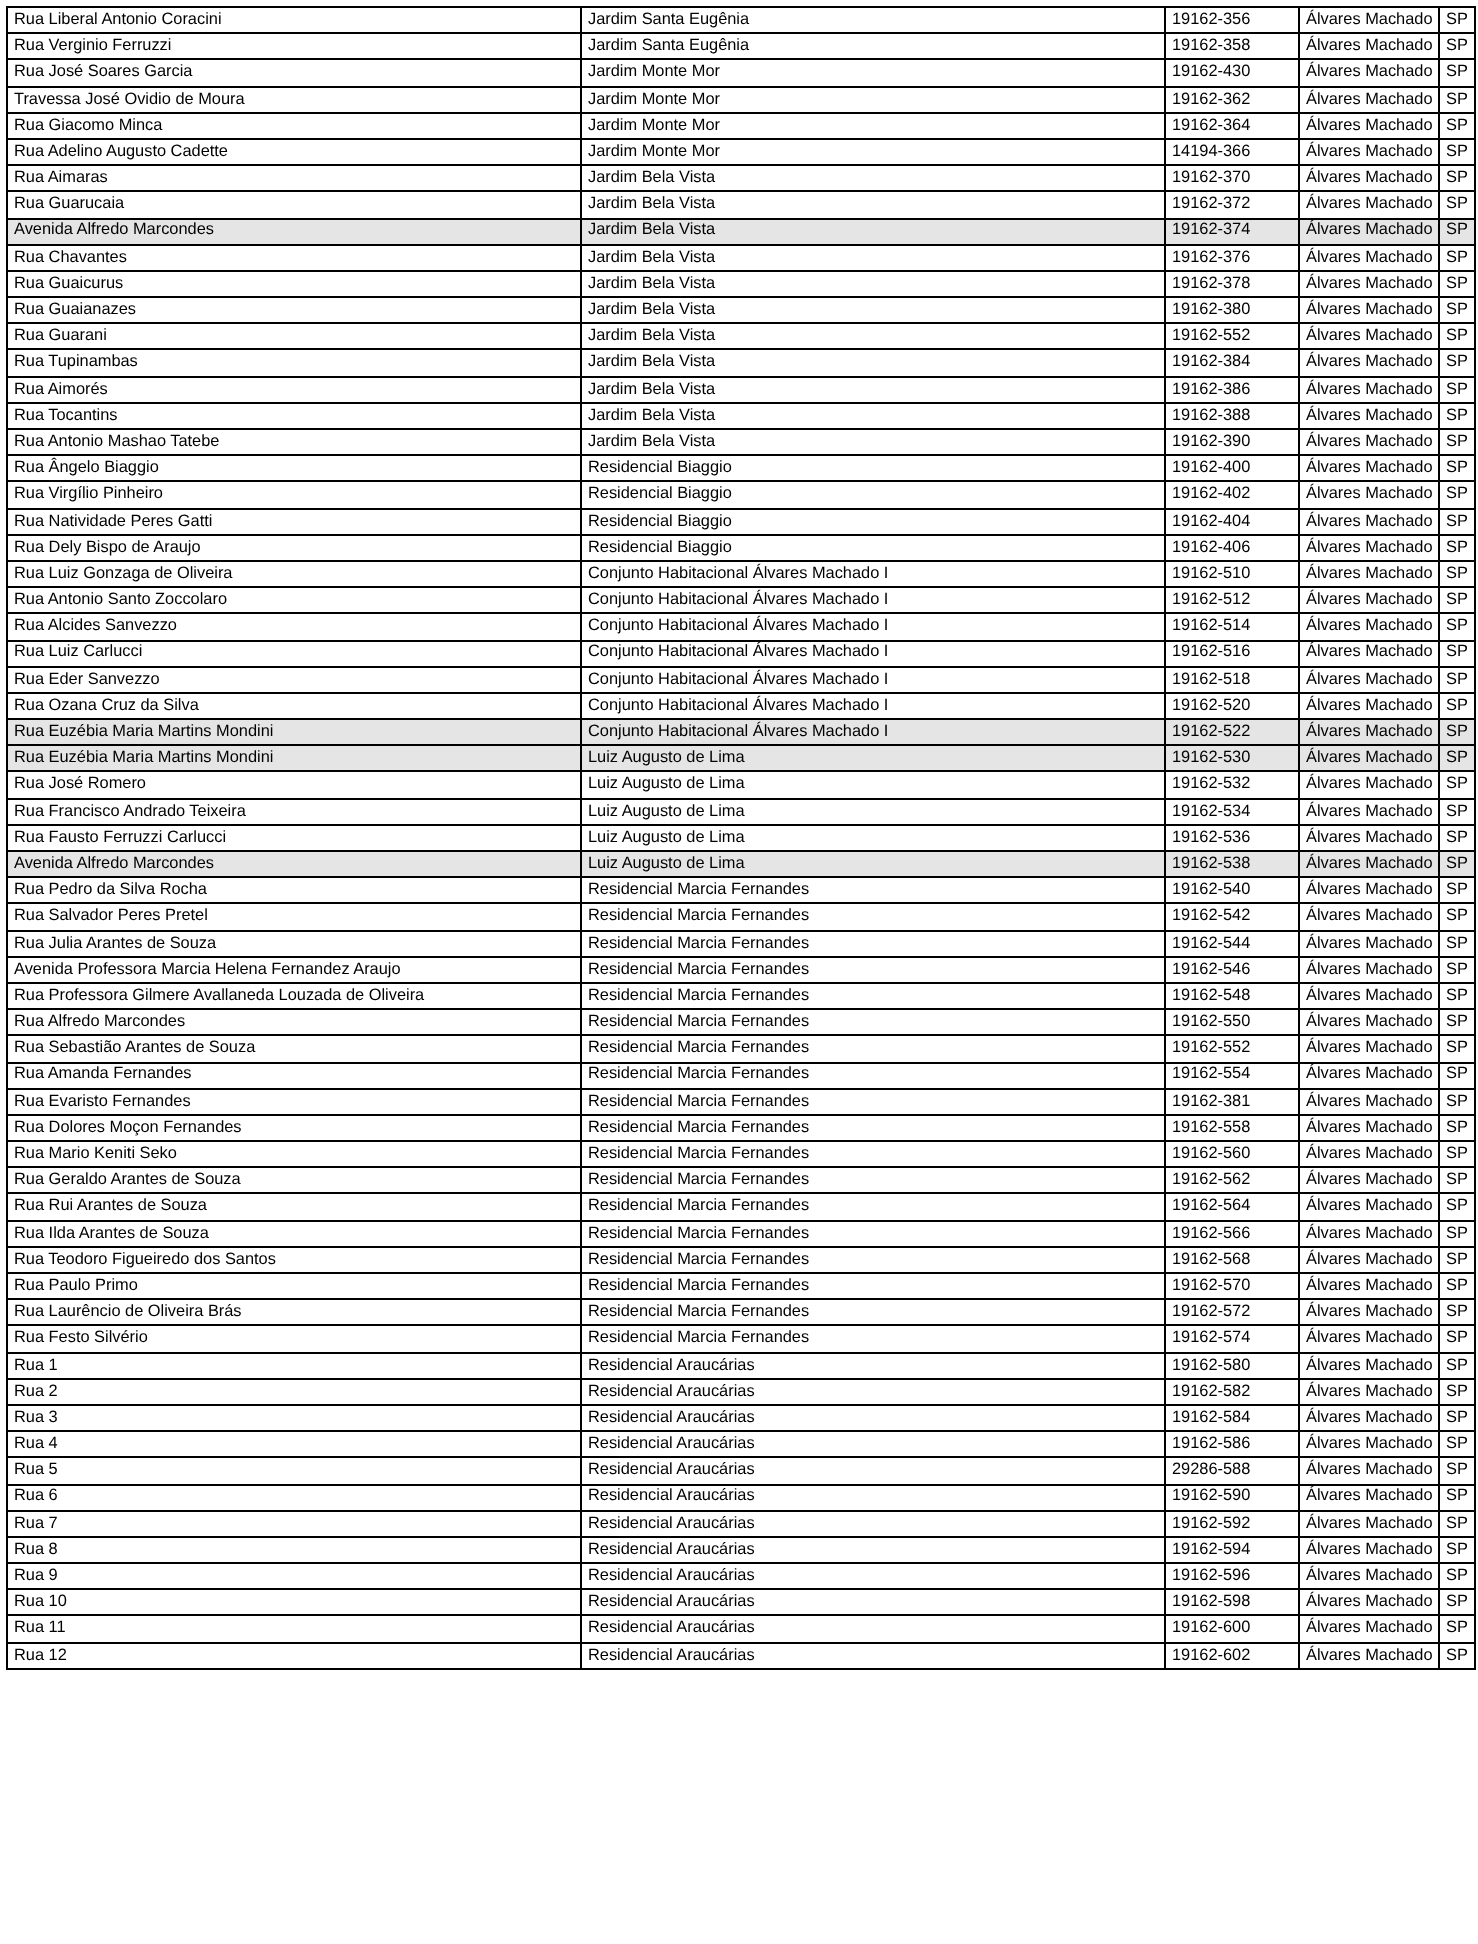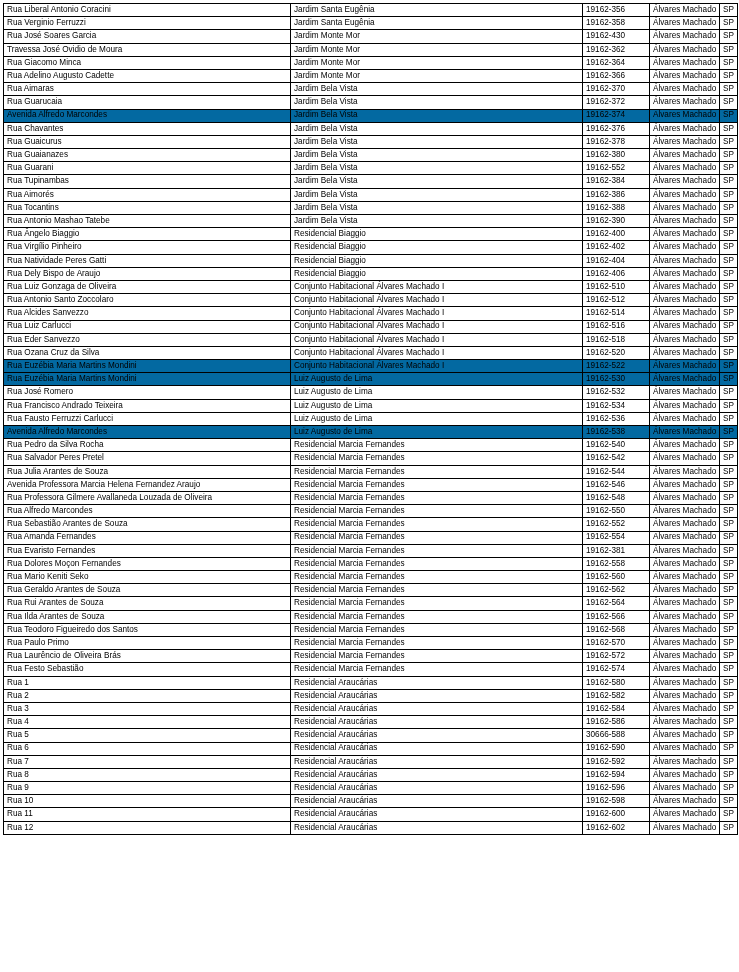--- a/index.html
+++ b/index.html
@@ -41,21 +41,21 @@
   col.c-code   { width: 67px; }
   col.c-city   { width: 70px; }
   col.c-uf     { width: 18px; }
 
   td.street { text-align: left; }
   td.neigh  { text-align: left; }
   td.code   { text-align: left; }
   td.city   { text-align: left; }
   td.uf     { text-align: left; }
 
-  tr.hl td { background: #0369a1; }
+  tr.hl td { background: #e5e5e5; }
 </style>
 </head>
 <body>
 
 <div id="sheet">
   <table class="street-table">
     <colgroup>
       <col class="c-street">
       <col class="c-neigh">
       <col class="c-code">
@@ -94,21 +94,21 @@
         <tr>
           <td class="street">Rua Giacomo Minca</td>
           <td class="neigh">Jardim Monte Mor</td>
           <td class="code">19162-364</td>
           <td class="city">Álvares Machado</td>
           <td class="uf">SP</td>
         </tr>
         <tr>
           <td class="street">Rua Adelino Augusto Cadette</td>
           <td class="neigh">Jardim Monte Mor</td>
-          <td class="code">19162-366</td>
+          <td class="code">14194-366</td>
           <td class="city">Álvares Machado</td>
           <td class="uf">SP</td>
         </tr>
         <tr>
           <td class="street">Rua Aimaras</td>
           <td class="neigh">Jardim Bela Vista</td>
           <td class="code">19162-370</td>
           <td class="city">Álvares Machado</td>
           <td class="uf">SP</td>
         </tr>
@@ -407,21 +407,21 @@
           <td class="uf">SP</td>
         </tr>
         <tr>
           <td class="street">Rua Laurêncio de Oliveira Brás</td>
           <td class="neigh">Residencial Marcia Fernandes</td>
           <td class="code">19162-572</td>
           <td class="city">Álvares Machado</td>
           <td class="uf">SP</td>
         </tr>
         <tr>
-          <td class="street">Rua Festo Sebastião</td>
+          <td class="street">Rua Festo Silvério</td>
           <td class="neigh">Residencial Marcia Fernandes</td>
           <td class="code">19162-574</td>
           <td class="city">Álvares Machado</td>
           <td class="uf">SP</td>
         </tr>
         <tr>
           <td class="street">Rua 1</td>
           <td class="neigh">Residencial Araucárias</td>
           <td class="code">19162-580</td>
           <td class="city">Álvares Machado</td>
@@ -444,21 +444,21 @@
         <tr>
           <td class="street">Rua 4</td>
           <td class="neigh">Residencial Araucárias</td>
           <td class="code">19162-586</td>
           <td class="city">Álvares Machado</td>
           <td class="uf">SP</td>
         </tr>
         <tr>
           <td class="street">Rua 5</td>
           <td class="neigh">Residencial Araucárias</td>
-          <td class="code">30666-588</td>
+          <td class="code">29286-588</td>
           <td class="city">Álvares Machado</td>
           <td class="uf">SP</td>
         </tr>
         <tr>
           <td class="street">Rua 6</td>
           <td class="neigh">Residencial Araucárias</td>
           <td class="code">19162-590</td>
           <td class="city">Álvares Machado</td>
           <td class="uf">SP</td>
         </tr>

